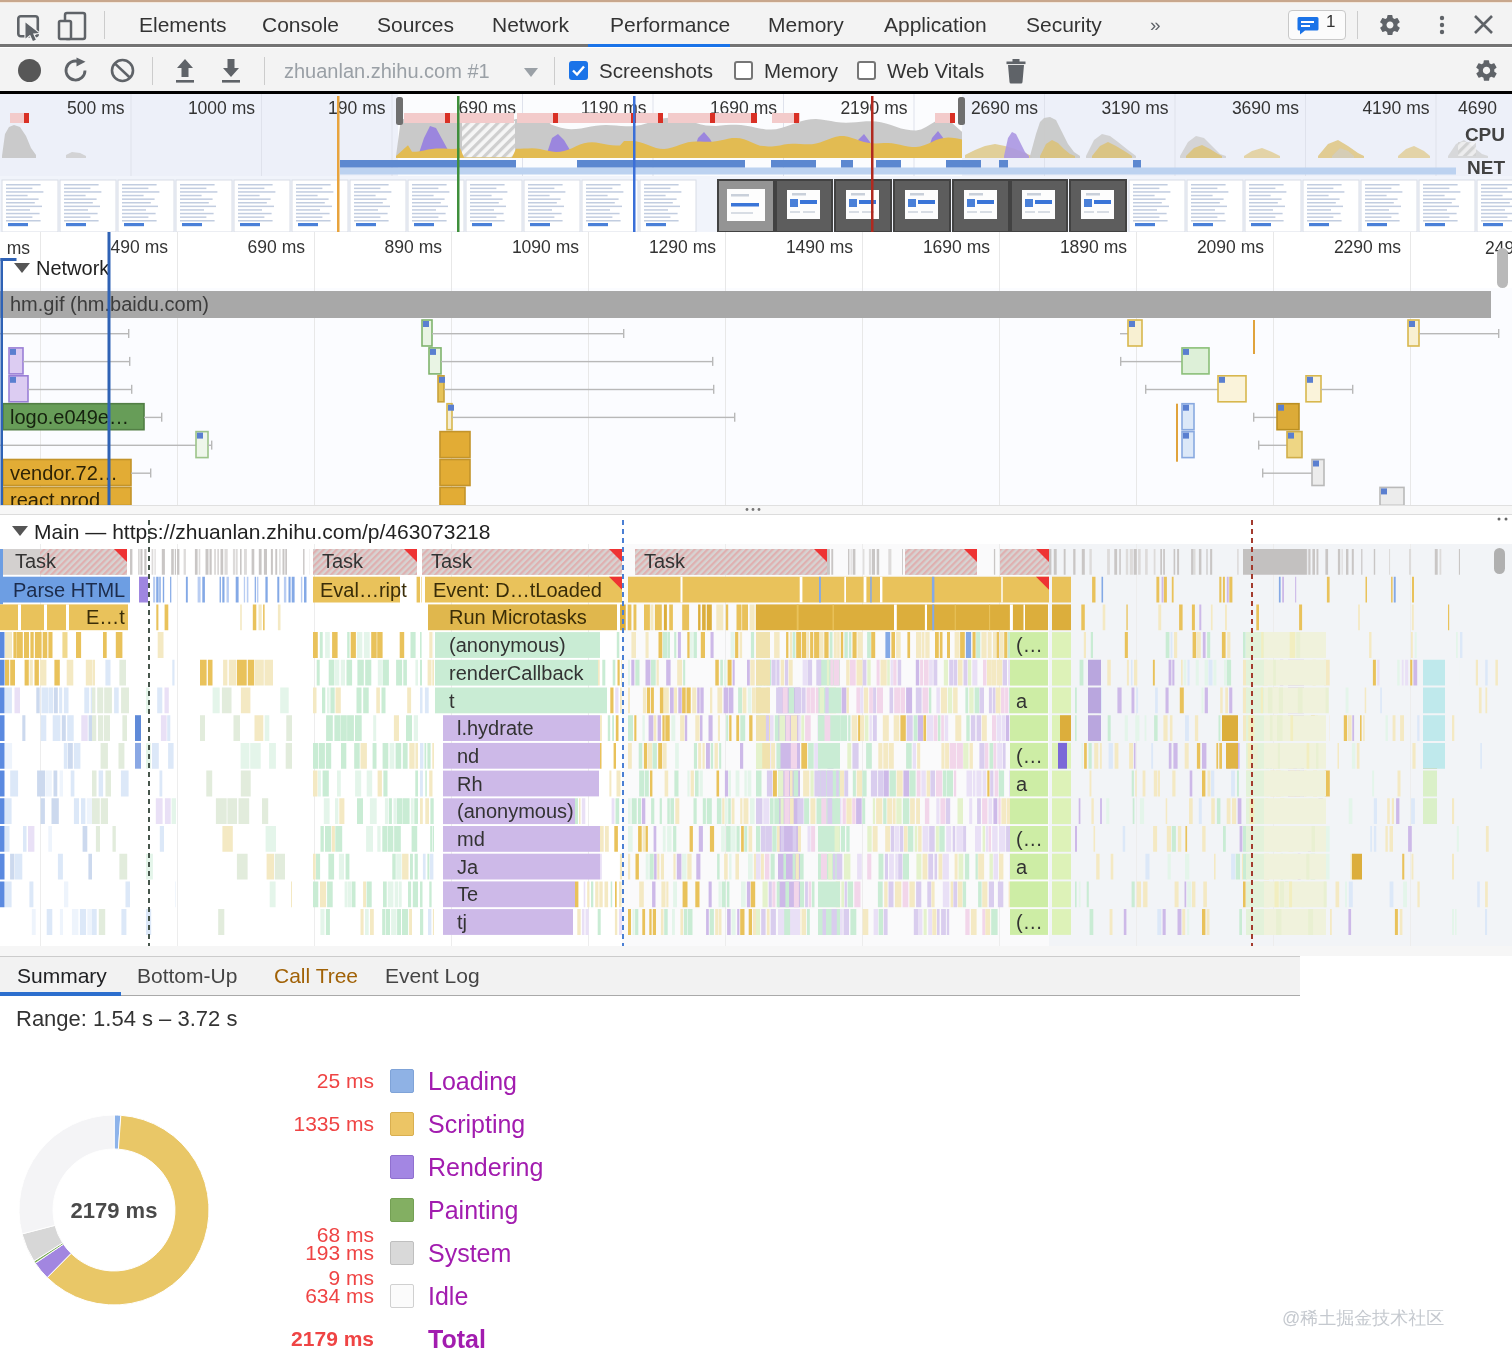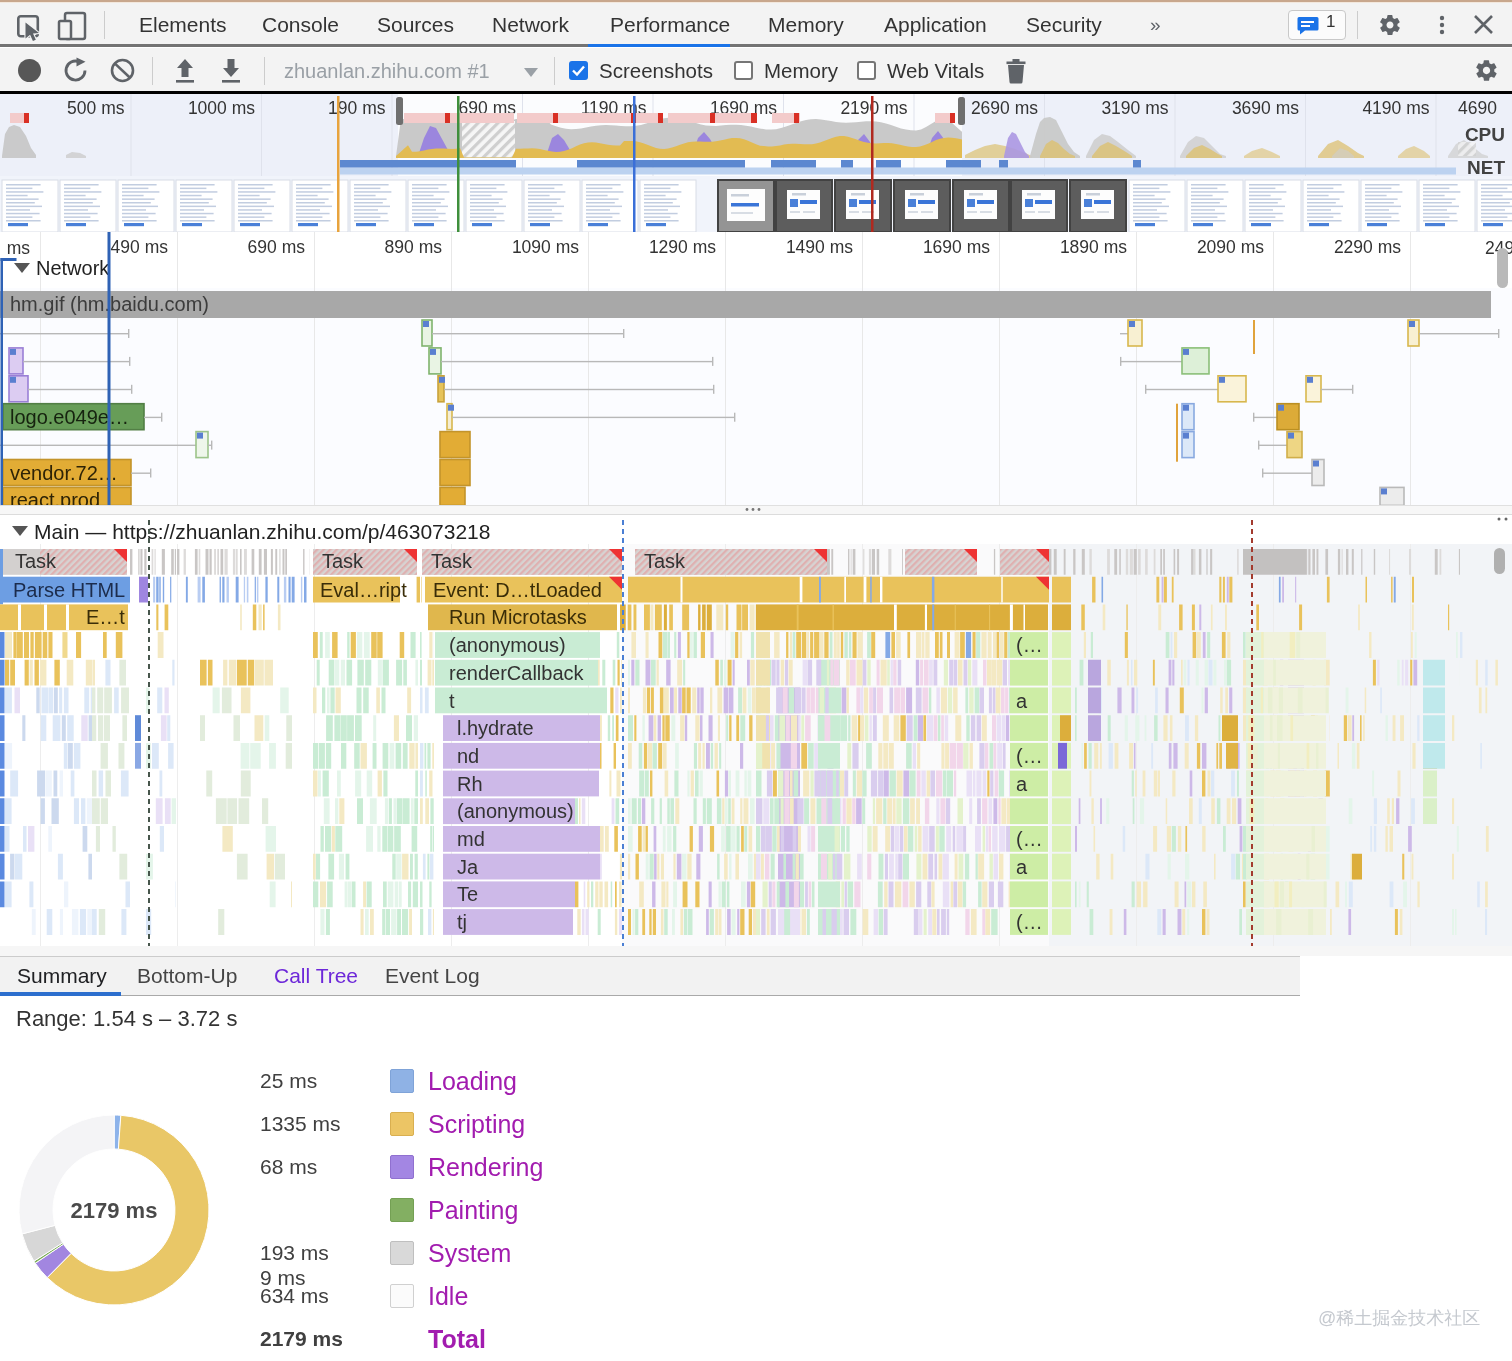--- a/index.html
+++ b/index.html
@@ -7,21 +7,21 @@
 #tb1{position:absolute;left:0;top:3px;width:1512px;height:44px;background:#f3f3f3;border-bottom:3px solid #737373}
 #tb2{position:absolute;left:0;top:48px;width:1512px;height:46px;background:#f3f3f3;border-bottom:3px solid #000000}
 .tab{position:absolute;top:0;height:43px;line-height:43px;font-size:21px;color:#333}
 .sep{position:absolute;width:1px;background:#ccc}
 .cb{position:absolute;width:19px;height:19px;border-radius:3px;top:13px}
 .cbu{border:2px solid #767676;background:#fff}
 .cbc{background:#1a73e8}
 .lbl{position:absolute;font-size:20.5px;color:#333;top:0;height:46px;line-height:46px}
 #tabs2{position:absolute;left:0;top:956px;width:1300px;height:40px;background:#f2f2f2;border-top:1px solid #ccc;border-bottom:1px solid #a9a9a9}
 .tab2{position:absolute;top:0;height:38px;line-height:38px;font-size:21px;color:#454545}
-.lgnum{position:absolute;width:114px;text-align:left;font-size:21px;color:#404040;height:24px;line-height:24px}
+.lgnum{position:absolute;width:114px;text-align:right;font-size:21px;color:#ef4444;height:24px;line-height:24px}
 .lgsw{position:absolute;width:24px;height:24px;border-radius:2px}
 .lglab{position:absolute;font-size:25px;color:#a21caf;height:24px;line-height:24px}
 </style></head><body>
 <div id="root">
     <div class="abs" style="left:0;top:0;width:1512px;height:2px;background:#c8a78d"></div>
     <div class="abs" style="left:0;top:2px;width:1512px;height:1px;background:#f3e8dd"></div>
     <div id="tb1">
       <svg class="abs" style="left:17px;top:12px" width="27" height="27" viewBox="0 0 27 27">
 <rect x="1.3" y="1.3" width="19.5" height="20" rx="2.5" fill="none" stroke="#5f6368" stroke-width="2.6"></rect>
 <g transform="translate(8.5,7.5)">
@@ -771,47 +771,47 @@
       <path fill="#e0b445" d="M1226.0 228.9h12.0v25.8h-12.0z"></path>
       <line x1="149" y1="6" x2="149" y2="432" stroke="#47564c" stroke-width="2" stroke-dasharray="5,4"></line>
       <line x1="623" y1="6" x2="623" y2="432" stroke="#4a7fd4" stroke-width="2" stroke-dasharray="5,4"></line>
       <line x1="1252" y1="6" x2="1252" y2="432" stroke="#a33b2e" stroke-width="2" stroke-dasharray="5,4"></line>
       <rect x="1494" y="34" width="11" height="26" rx="5.5" fill="#b0b0b0"></rect>
       <rect y="432" width="1512" height="10" fill="#f6f6f6"></rect>
     </svg>
     <div id="tabs2">
       <div class="tab2" style="left:17px;color:#202124">Summary</div>
       <div class="tab2" style="left:137px;color:#454545">Bottom-Up</div>
-      <div class="tab2" style="left:274px;color:#6d28d9">Call Tree</div>
+      <div class="tab2" style="left:274px;color:#a16207">Call Tree</div>
       <div class="tab2" style="left:385px;color:#454545">Event Log</div>
       <div class="abs" style="left:0;top:35px;width:121px;height:4px;background:#2c6fce"></div>
     </div>
     <div class="abs" style="left:16px;top:1006px;font-size:22px;color:#333">Range: 1.54 s – 3.72 s</div>
     <svg width="194" height="194" viewBox="0 0 194 194" style="position:absolute;left:17px;top:1113px">
       <path fill="#8db3ea" stroke="#fff" stroke-width="1" d="M97.00 2.00A95 95 0 0 1 103.84 2.25L101.39 36.16A61 61 0 0 0 97.00 36.00z"></path>
       <path fill="#e9c767" stroke="#fff" stroke-width="1" d="M103.84 2.25A95 95 0 1 1 30.19 164.54L54.10 140.37A61 61 0 1 0 101.39 36.16z"></path>
       <path fill="#a286e0" stroke="#fff" stroke-width="1" d="M30.19 164.54A95 95 0 0 1 18.31 150.23L46.47 131.18A61 61 0 0 0 54.10 140.37z"></path>
       <path fill="#7fae5e" stroke="#fff" stroke-width="1" d="M18.31 150.23A95 95 0 0 1 16.96 148.17L45.60 129.85A61 61 0 0 0 46.47 131.18z"></path>
       <path fill="#d7d7d7" stroke="#fff" stroke-width="1" d="M16.96 148.17A95 95 0 0 1 5.06 120.91L37.96 112.36A61 61 0 0 0 45.60 129.85z"></path>
       <path fill="#f4f4f6" stroke="#fff" stroke-width="1" d="M5.06 120.91A95 95 0 0 1 97.27 2.00L97.18 36.00A61 61 0 0 0 37.96 112.36z"></path>
       <text x="97" y="105" text-anchor="middle" font-size="22" font-weight="bold" fill="#4a4a4a">2179 ms</text>
     </svg>
     <div class="lgnum" style="left:260px;top:1069px">25 ms</div>
     <div class="lgsw" style="left:390px;top:1069px;background:#8fb2e5;border:1px solid #7fa3d8"></div>
     <div class="lglab" style="left:428px;top:1069px">Loading</div>
     <div class="lgnum" style="left:260px;top:1112px">1335 ms</div>
     <div class="lgsw" style="left:390px;top:1112px;background:#ecc565;border:1px solid #d9af50"></div>
     <div class="lglab" style="left:428px;top:1112px">Scripting</div>
-    <div class="lgnum" style="left:260px;top:1155px">68 ms</div>
+    <div class="lgnum" style="left:260px;top:1223px">68 ms</div>
     <div class="lgsw" style="left:390px;top:1155px;background:#a386e3;border:1px solid #9070d0"></div>
     <div class="lglab" style="left:428px;top:1155px">Rendering</div>
     <div class="lgnum" style="left:260px;top:1266px">9 ms</div>
     <div class="lgsw" style="left:390px;top:1198px;background:#83af62;border:1px solid #74a054"></div>
     <div class="lglab" style="left:428px;top:1198px">Painting</div>
     <div class="lgnum" style="left:260px;top:1241px">193 ms</div>
     <div class="lgsw" style="left:390px;top:1241px;background:#d9d9d9;border:1px solid #bfbfbf"></div>
     <div class="lglab" style="left:428px;top:1241px">System</div>
     <div class="lgnum" style="left:260px;top:1284px">634 ms</div>
     <div class="lgsw" style="left:390px;top:1284px;background:#fbfbfb;border:1px solid #d0d0d0"></div>
     <div class="lglab" style="left:428px;top:1284px">Idle</div>
     <div class="lgnum" style="left:260px;top:1327px;font-weight:bold">2179 ms</div>
     <div class="lglab" style="left:428px;top:1327px;font-weight:bold">Total</div>
-    <div class="abs" style="left:1318px;top:1306px;font-size:18px;color:#c5c9cf">@稀土掘金技术社区</div>
+    <div class="abs" style="left:1282px;top:1306px;font-size:18px;color:#c5c9cf">@稀土掘金技术社区</div>
   </div>
 </body></html>

